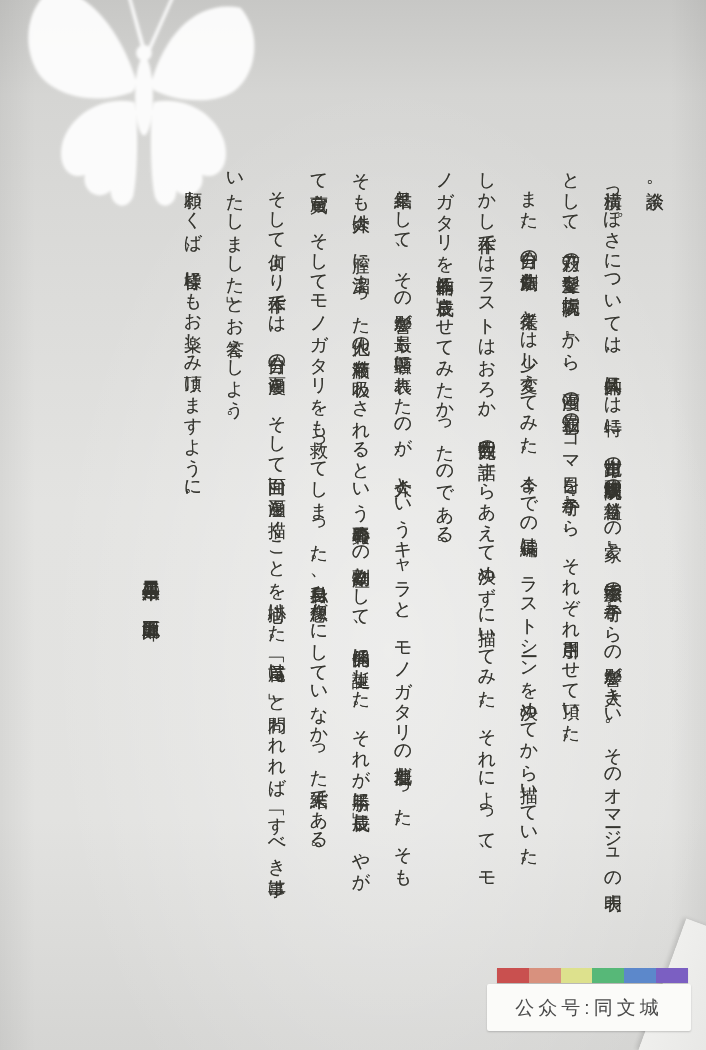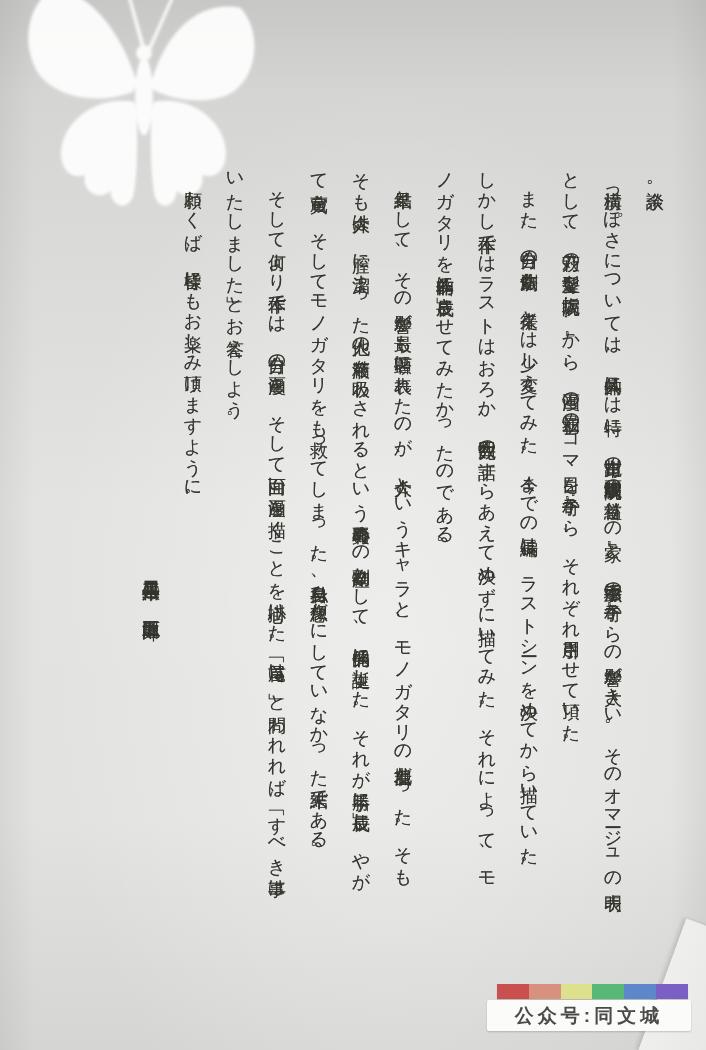--- a/index.html
+++ b/index.html
@@ -67,27 +67,27 @@
     margin-left: 10px;
     margin-bottom: 1px;
     box-shadow: 0 1px 1px rgba(0,0,0,0.15);
   }
   .watermark .bar i {
     flex: 1 1 0;
     display: block;
   }
   .watermark .label-box {
     width: 204px;
-    height: 31px;
+    height: 47px;
     background: #fbfbf9;
     border-radius: 2px;
     display: flex;
     align-items: center;
     justify-content: center;
-    font-weight: bold;
+    font-weight: normal;
     font-size: 19px;
     letter-spacing: 4px;
     color: #4b4b4b;
     box-shadow: 0 1px 2px rgba(0,0,0,0.18);
     white-space: nowrap;
   }
   
   .page-corner {
     position: absolute;
     right: -34px;

